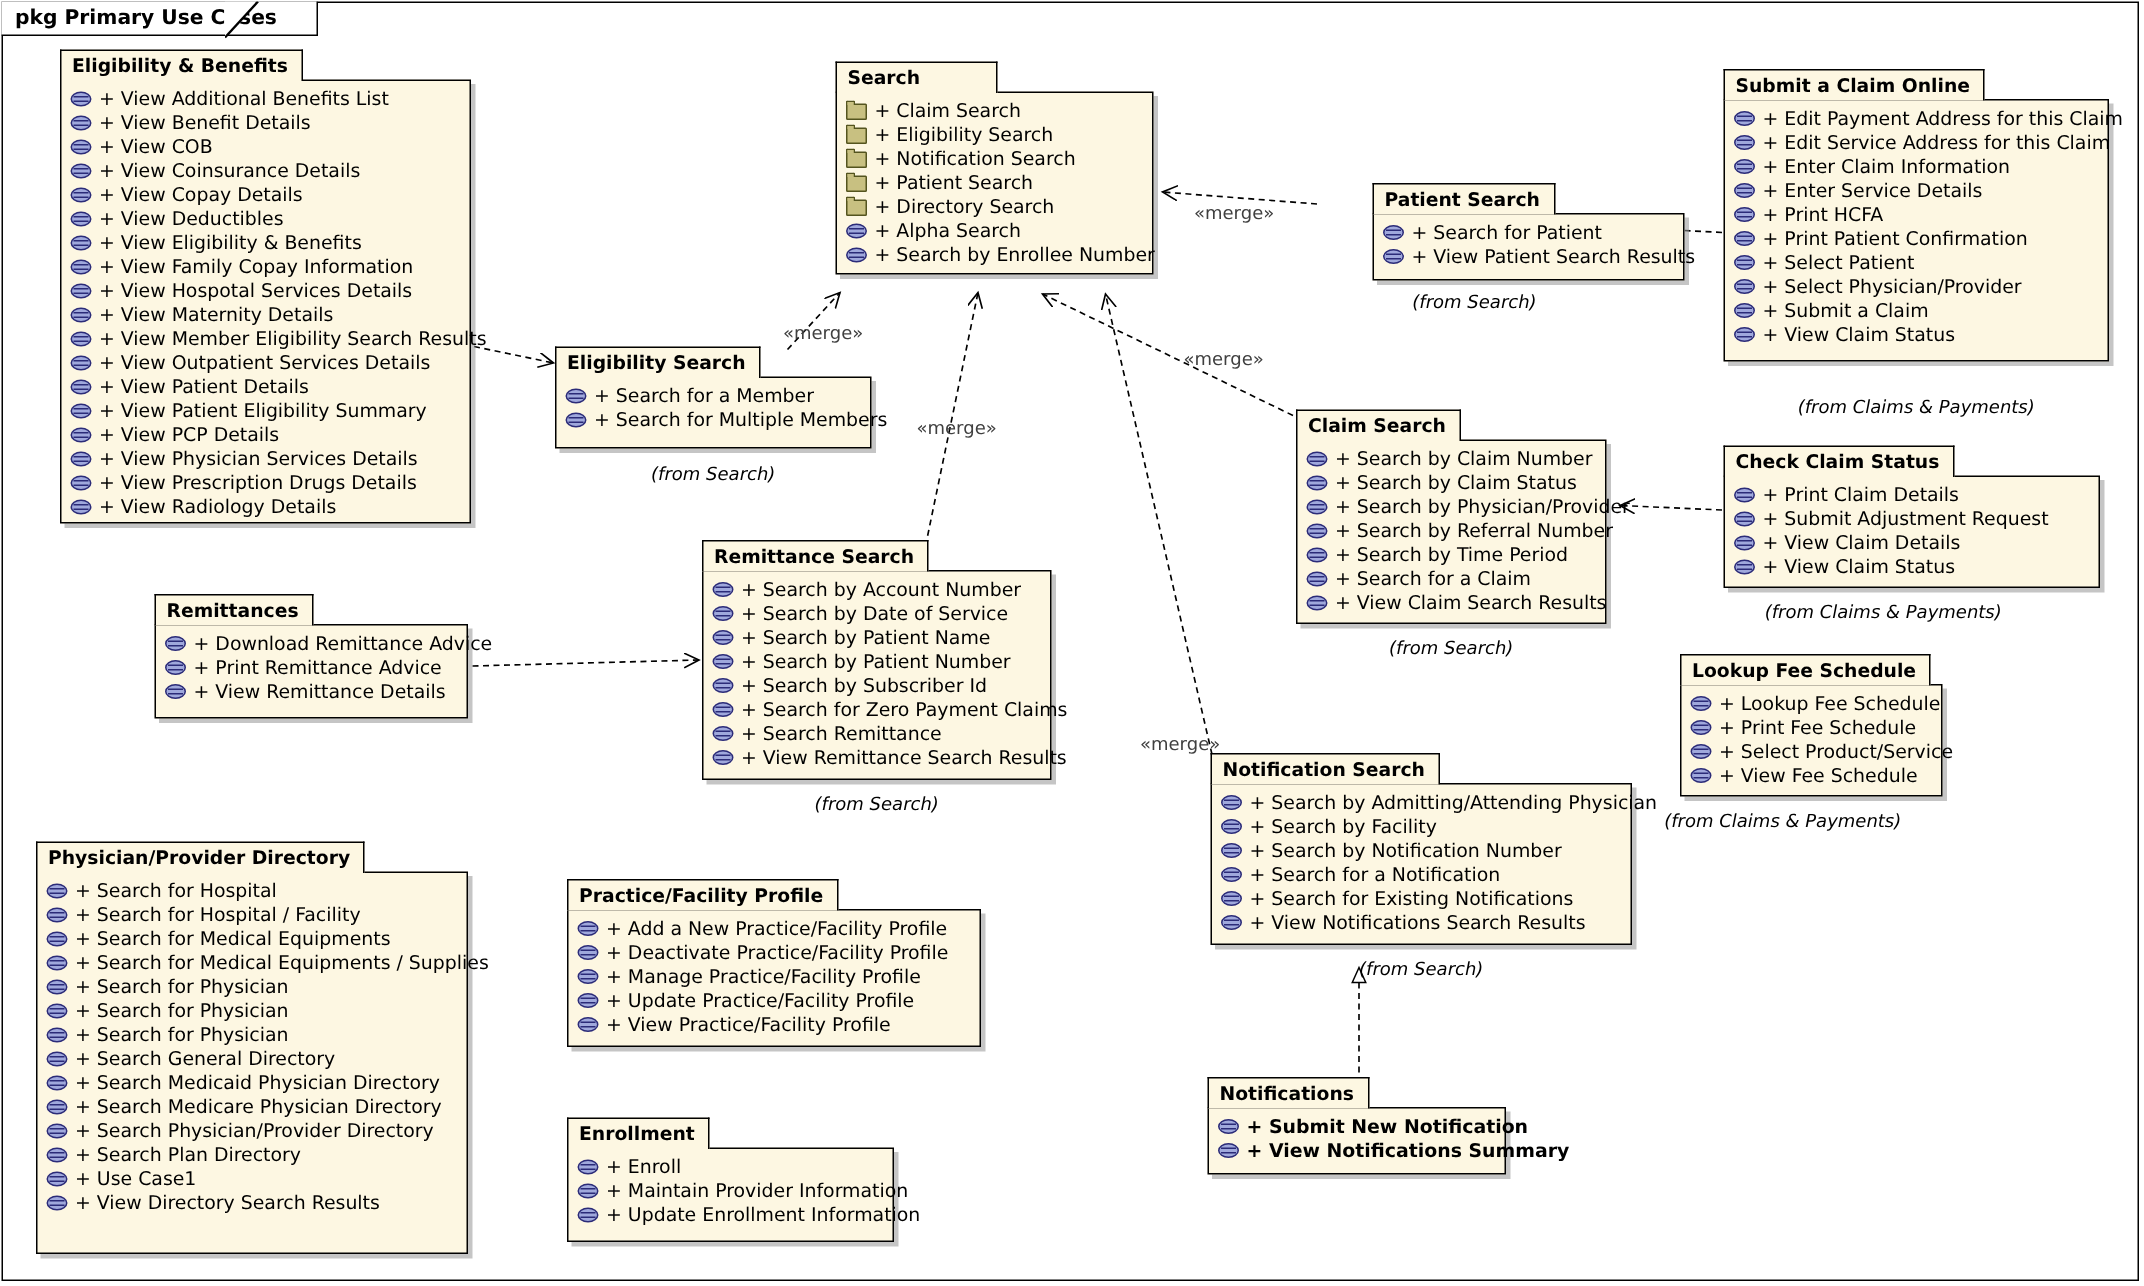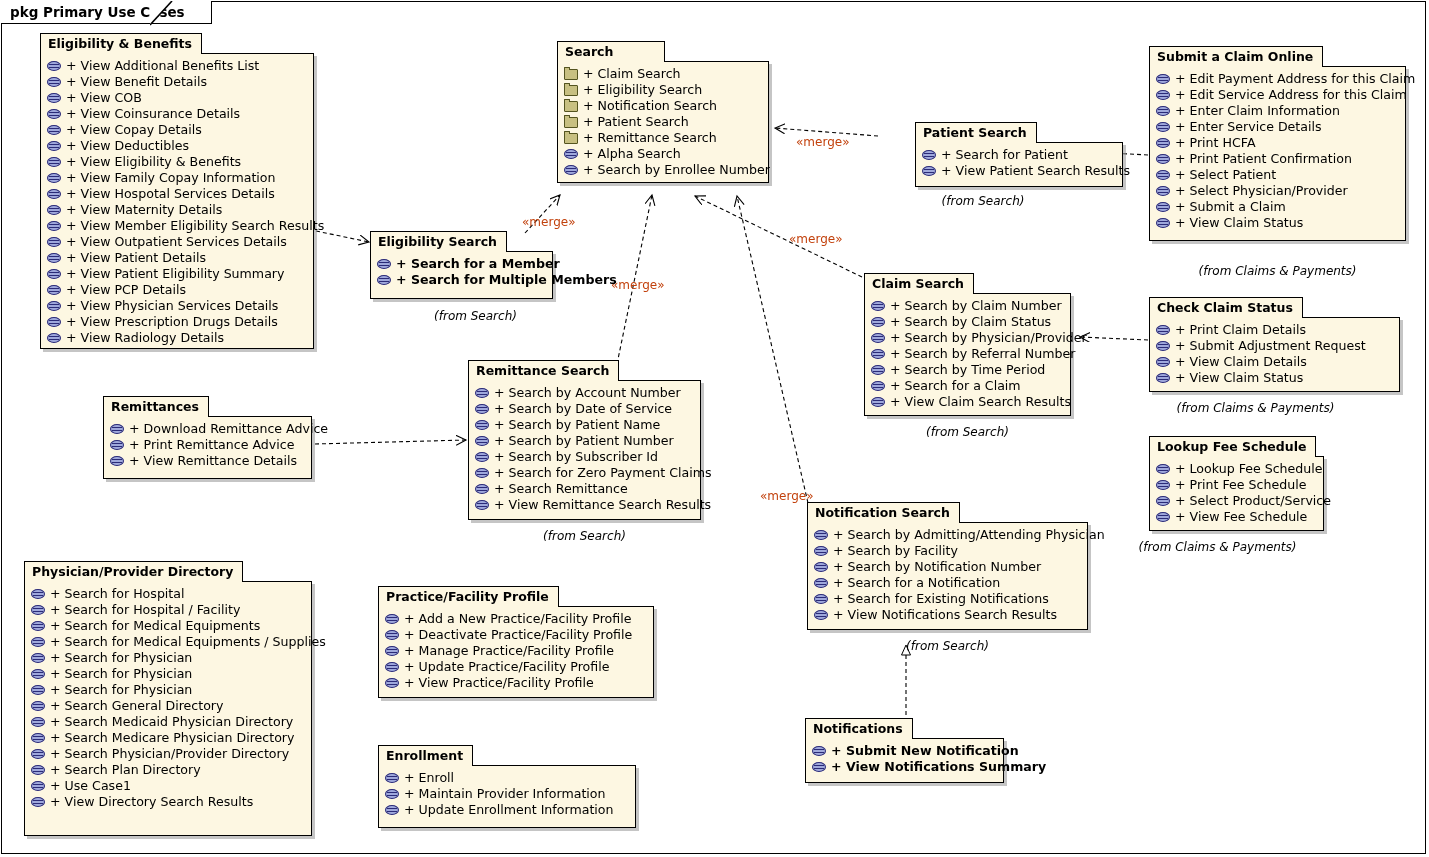--- a/index.html
+++ b/index.html
@@ -63,21 +63,21 @@
     border:1px solid #54541f;border-bottom:none;background:#c8c081;
     border-radius:1px 1px 0 0;box-sizing:border-box;
   }
   .from{
     position:absolute;width:100%;text-align:center;
     font-size:12px;font-style:italic;color:#000;white-space:nowrap;
   }
   
   #wires{position:absolute;left:0;top:0;width:1429px;height:857px;pointer-events:none;}
   .mrg{
-    position:absolute;font-size:12px;color:#c2410c;white-space:nowrap;
+    position:absolute;font-size:12px;color:#404040;white-space:nowrap;
   }
 </style>
 </head>
 <body>
 
 <div id="frame"></div>
 <div id="frame-tab">
   <span>pkg Primary Use Cases</span>
 </div>
 <svg id="frame-tab-cut" width="30" height="26" style="position:absolute;left:150px;top:1px;">
@@ -214,21 +214,21 @@
     <div class="row">
         <span class="fld-icon"></span>
         <span class="lbl">+ Notification Search</span>
       </div>
     <div class="row">
         <span class="fld-icon"></span>
         <span class="lbl">+ Patient Search</span>
       </div>
     <div class="row">
         <span class="fld-icon"></span>
-        <span class="lbl">+ Remittance Search</span>
+        <span class="lbl">+ Directory Search</span>
       </div>
     <div class="row">
         <span class="uc-icon"></span>
         <span class="lbl">+ Alpha Search</span>
       </div>
     <div class="row">
         <span class="uc-icon"></span>
         <span class="lbl">+ Search by Enrollee Number</span>
       </div>
   </div>
@@ -291,21 +291,21 @@
     <div class="row">
         <span class="uc-icon"></span>
         <span class="lbl">+ View Patient Search Results</span>
       </div>
   </div>
   <div class="from" style="top:72px;left:0;width:208px;">(from Search)</div>
 </div>
 
 <div class="pkg" style="left:370px;top:231px;">
   <div class="pkg-tab">Eligibility Search</div>
-  <div class="pkg-body" style="width:183px;height:48px;font-weight:bold;">
+  <div class="pkg-body" style="width:211px;height:48px;">
     <div class="row">
         <span class="uc-icon"></span>
         <span class="lbl">+ Search for a Member</span>
       </div>
     <div class="row">
         <span class="uc-icon"></span>
         <span class="lbl">+ Search for Multiple Members</span>
       </div>
   </div>
   <div class="from" style="top:78px;left:0;width:211px;">(from Search)</div>
@@ -362,21 +362,21 @@
         <span class="lbl">+ View Claim Details</span>
       </div>
     <div class="row">
         <span class="uc-icon"></span>
         <span class="lbl">+ View Claim Status</span>
       </div>
   </div>
   <div class="from" style="top:104px;left:0;width:213px;">(from Claims &amp; Payments)</div>
 </div>
 
-<div class="pkg" style="left:1149px;top:436px;">
+<div class="pkg" style="left:1120px;top:436px;">
   <div class="pkg-tab">Lookup Fee Schedule</div>
   <div class="pkg-body" style="width:175px;height:75px;">
     <div class="row">
         <span class="uc-icon"></span>
         <span class="lbl">+ Lookup Fee Schedule</span>
       </div>
     <div class="row">
         <span class="uc-icon"></span>
         <span class="lbl">+ Print Fee Schedule</span>
       </div>
@@ -577,21 +577,21 @@
       </div>
     <div class="row">
         <span class="uc-icon"></span>
         <span class="lbl">+ View Practice/Facility Profile</span>
       </div>
   </div>
 </div>
 
 <div class="pkg" style="left:378px;top:745px;">
   <div class="pkg-tab">Enrollment</div>
-  <div class="pkg-body" style="width:258px;height:63px;">
+  <div class="pkg-body" style="width:218px;height:63px;">
     <div class="row">
         <span class="uc-icon"></span>
         <span class="lbl">+ Enroll</span>
       </div>
     <div class="row">
         <span class="uc-icon"></span>
         <span class="lbl">+ Maintain Provider Information</span>
       </div>
     <div class="row">
         <span class="uc-icon"></span>

